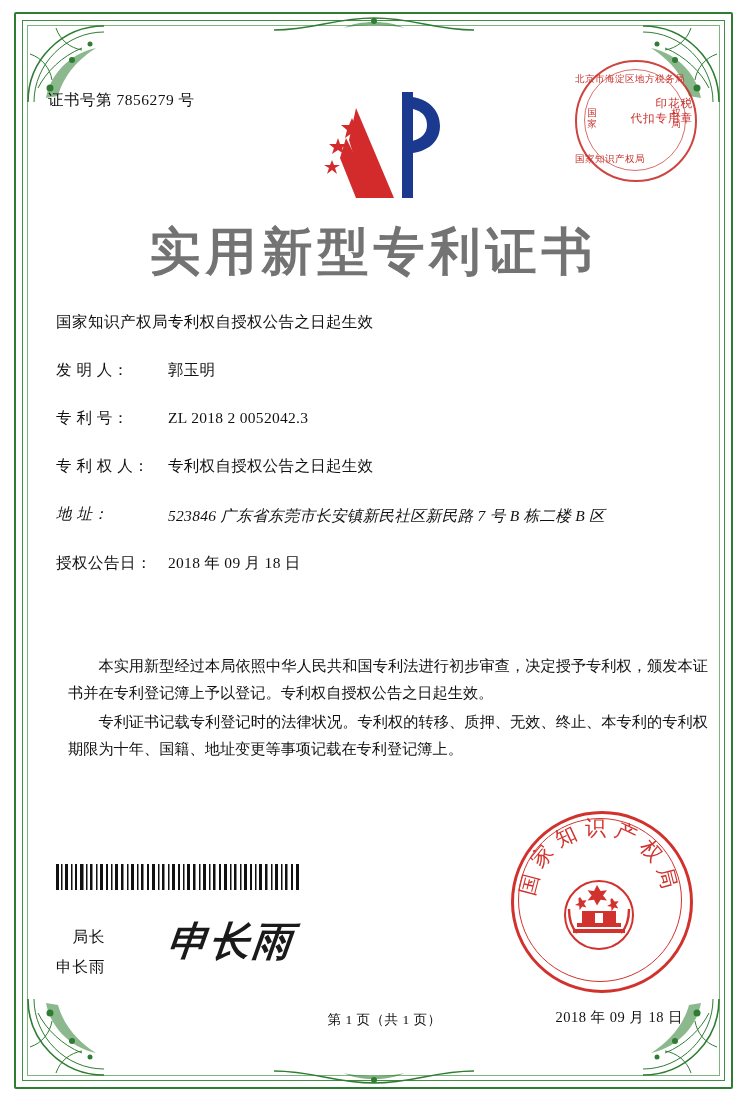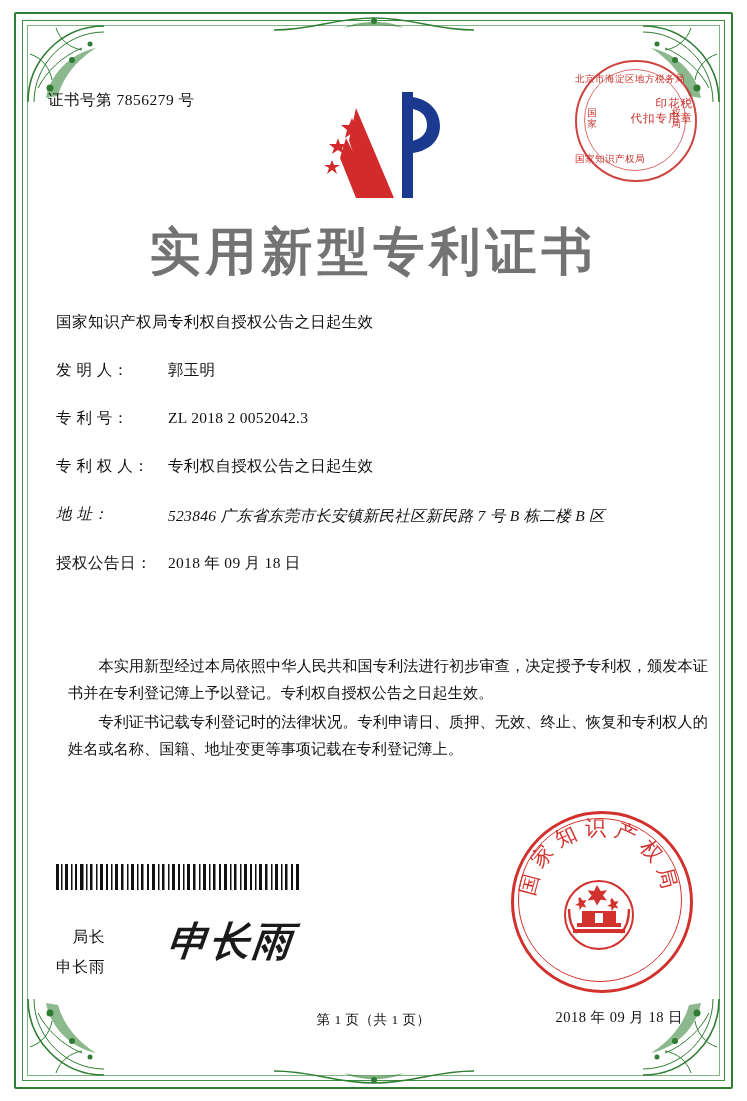--- a/index.html
+++ b/index.html
@@ -258,21 +258,21 @@
   .seal-date {
     position: absolute;
     right: 16px; bottom: 22px;
     font-size: 14.5px;
     letter-spacing: 0.5px;
     color: #111;
   }
 
   .footer {
     position: absolute;
-    left: 0; bottom: 20px;
+    left: 11px; bottom: 20px;
     width: 651px;
     text-align: center;
     font-size: 13.5px;
     letter-spacing: 0.5px;
     color: #111;
   }
 </style>
 </head>
 <body>
 
@@ -408,21 +408,21 @@
       </div>
 
       <div class="field-row two-col">
         <span class="field-label">授权公告日：</span><span class="field-value">2018 年 09 月 18 日</span>
       </div>
 
     </div>
 
     <div class="paras">
       <p>本实用新型经过本局依照中华人民共和国专利法进行初步审查，决定授予专利权，颁发本证书并在专利登记簿上予以登记。专利权自授权公告之日起生效。</p>
-      <p>专利证书记载专利登记时的法律状况。专利申请日、质押、无效、终止、恢复和专利权人的姓名或名称、国籍、地址变更等事项记载在专利登记簿上。</p>
+      <p>专利证书记载专利登记时的法律状况。专利权的转移、质押、无效、终止、本专利的专利权期限为十年、国籍、地址变更等事项记载在专利登记簿上。</p>
     </div>
 
     <div class="barcode">
       <svg width="248" height="26" viewBox="0 0 248 26">
         <rect x="0" y="0" width="3" height="26" fill="#111"></rect>
         <rect x="5" y="0" width="1.5" height="26" fill="#111"></rect>
         <rect x="9" y="0" width="3" height="26" fill="#111"></rect>
         <rect x="15" y="0" width="1.5" height="26" fill="#111"></rect>
         <rect x="19" y="0" width="2" height="26" fill="#111"></rect>
         <rect x="24" y="0" width="3.5" height="26" fill="#111"></rect>

